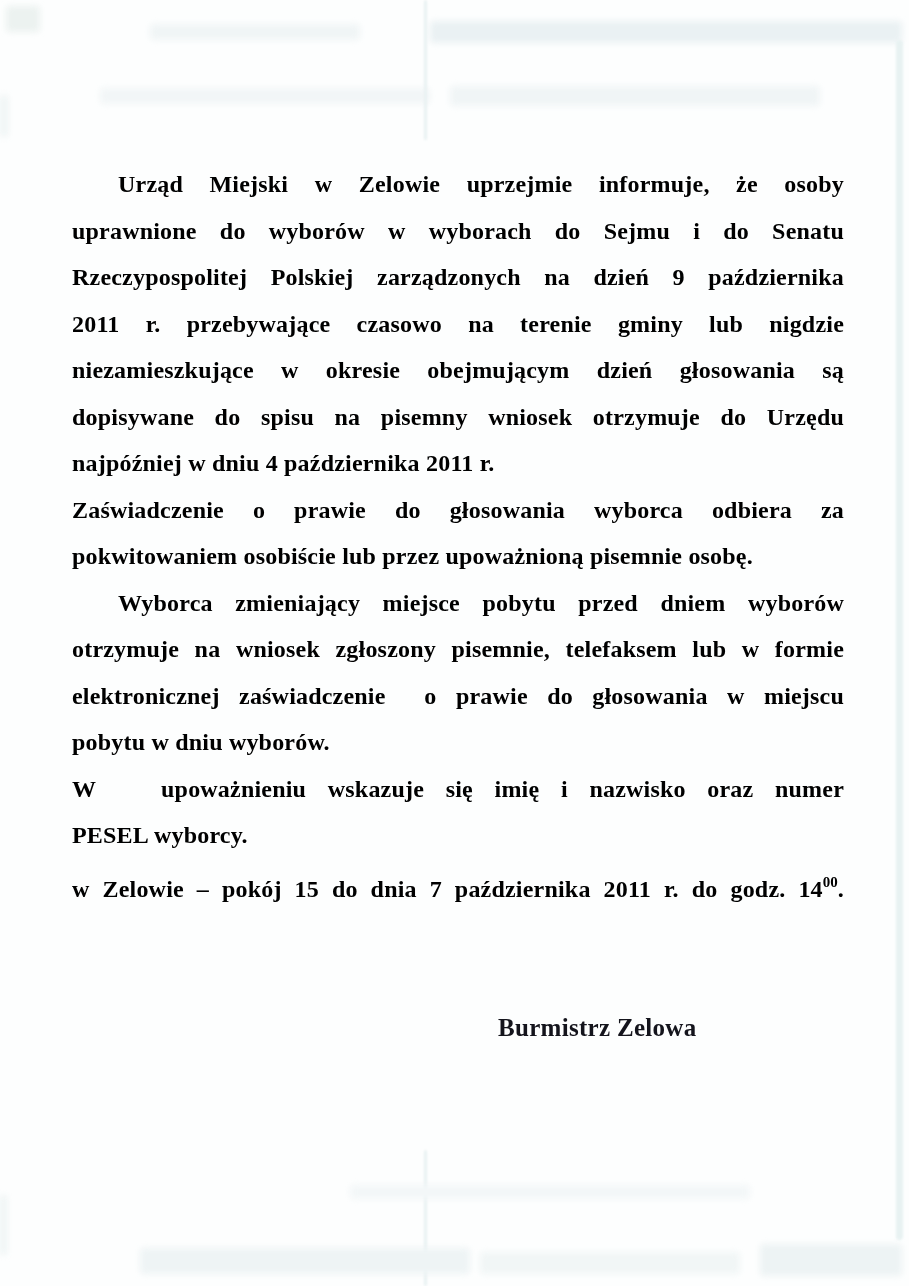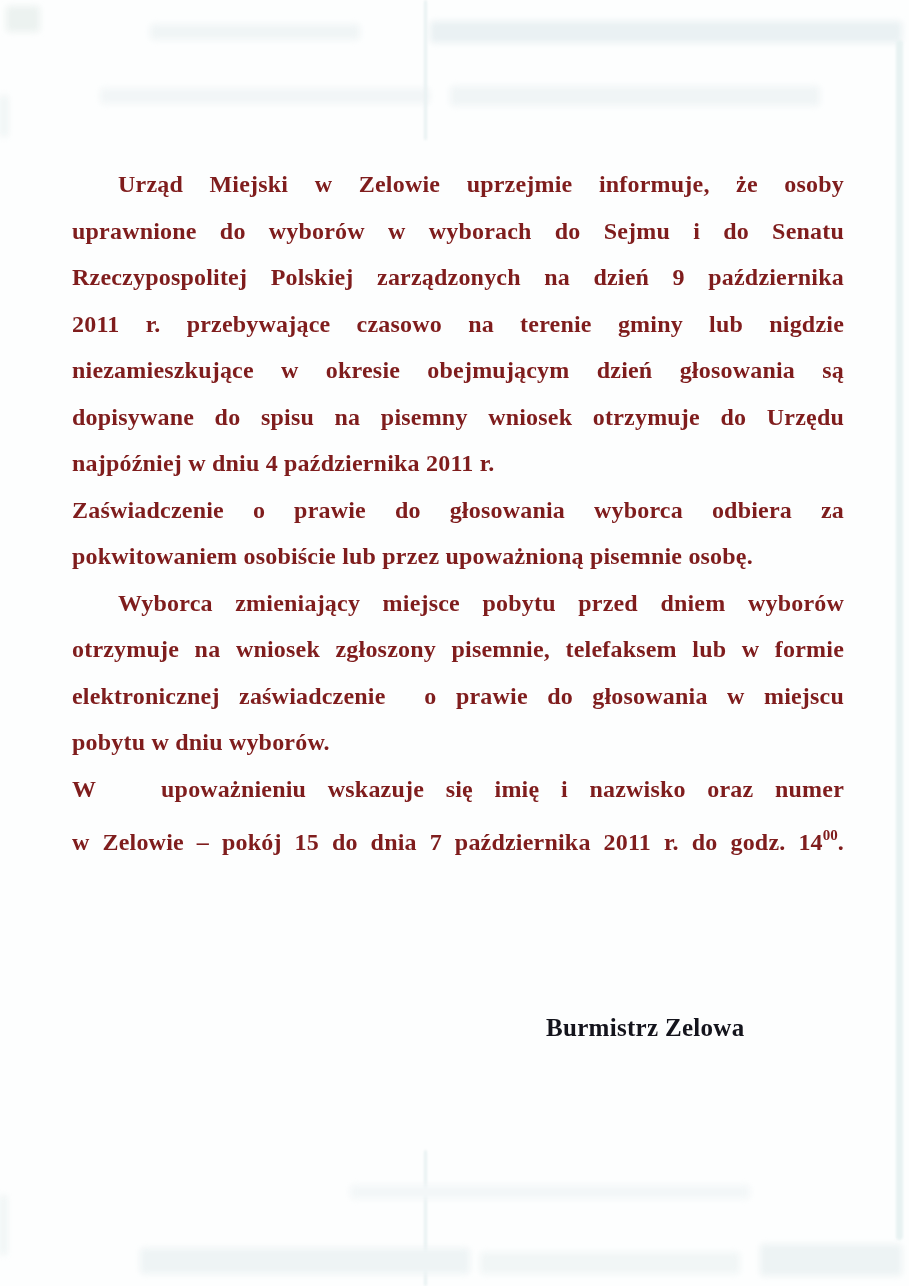--- a/index.html
+++ b/index.html
@@ -15,21 +15,21 @@
     overflow: hidden;
     font-family: "Liberation Serif", "DejaVu Serif", serif;
   }
 
   
   .text-block {
     position: absolute;
     left: 72px;
     top: 161px;
     width: 772px;
-    color: #7f1d1d;
+    color: #000000;
     font-size: 24px;
     font-weight: bold;
     letter-spacing: 0.2px;
   }
   .line {
     display: block;
     height: 46.5px;
     line-height: 46.5px;
     text-align: left;
     white-space: normal;
@@ -48,21 +48,20 @@
   }
   .signature {
     position: absolute;
     left: 498px;
     top: 1014px;
     color: #14141c;
     font-size: 25px;
     font-weight: bold;
     letter-spacing: 0.3px;
     white-space: nowrap;
-    margin-left: 48px;
   }
 
   
   .art {
     position: absolute;
     filter: blur(3px);
     border-radius: 4px;
     pointer-events: none;
   }
   .art.a1  { left: 6px;   top: 6px;    width: 34px;  height: 26px;  background: #ecf2f0; }
@@ -121,20 +120,21 @@
 
     <div>
       <div class="line j indent">Wyborca zmieniający miejsce pobytu przed dniem wyborów</div>
       <div class="line j">otrzymuje na wniosek zgłoszony pisemnie, telefaksem lub w formie</div>
       <div class="line j">elektronicznej zaświadczenie&nbsp; o prawie do głosowania w miejscu</div>
       <div class="line">pobytu w dniu wyborów.</div>
     </div>
 
     <div>
       <div class="line j">W&nbsp;&nbsp; upoważnieniu wskazuje się imię i nazwisko oraz numer</div>
+      <div class="line">PESEL wyborcy.</div>
     </div>
 
     <div>
       <div class="line j">
         <span>w Zelowie – pokój 15 do dnia 7 października 2011 r. do godz. 14</span><span class="sup">00</span><span>.</span>
       </div>
     </div>
 
   </div>
 

